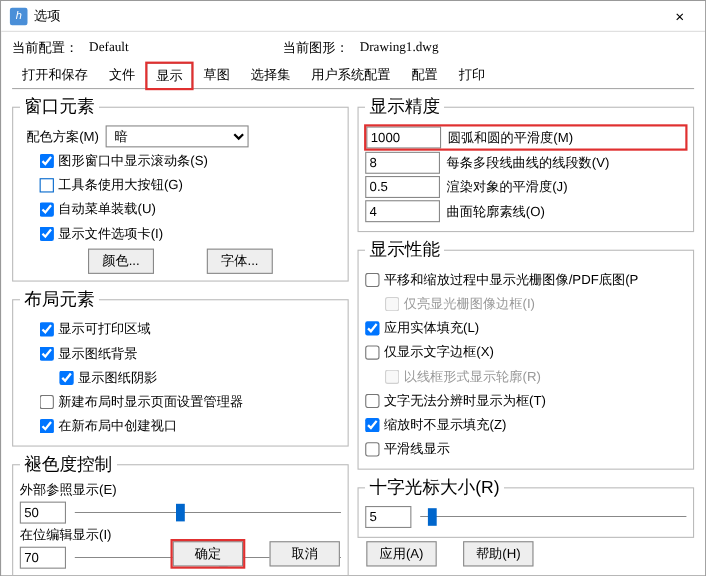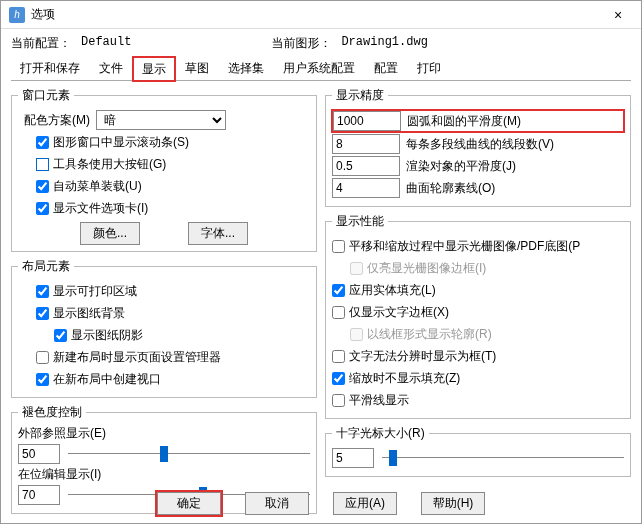--- a/index.html
+++ b/index.html
@@ -4,29 +4,29 @@
 <style>
 *{box-sizing:border-box;margin:0;padding:0;font-family:"Microsoft YaHei","SimSun",sans-serif;font-size:12px}
 body{background:#fff;width:642px;height:524px;border:1px solid #999;position:relative}
 .titlebar{height:28px;background:#fff;display:flex;align-items:center;padding:0 8px;border-bottom:1px solid #ddd}
 .titlebar .icon{width:16px;height:16px;background:#4a8fd8;margin-right:6px;border-radius:2px;display:flex;align-items:center;justify-content:center;color:#fff;font-style:italic;font-size:10px}
 .titlebar .title{flex:1}
 .titlebar .close{width:30px;text-align:center;font-size:14px;cursor:pointer}
 .content{padding:6px 10px 4px 10px}
 .toprow{display:flex;margin-bottom:4px}
 .toprow .lbl{margin-right:10px}
-.toprow .val{margin-right:60px;font-family:Liberation Mono, monospace}
+.toprow .val{margin-right:60px;font-family:Liberation Serif, serif}
 .tabs{display:flex;border-bottom:1px solid #aaa;margin-bottom:6px}
 .tab{padding:3px 8px;border:1px solid transparent;border-bottom:none;cursor:pointer;margin-right:1px}
 .tab.active{border-color:#aaa;background:#fff;position:relative;top:1px}
 .tab.hl{outline:2px solid #e03030;outline-offset:-1px}
 .cols{display:flex;gap:8px}
 .col{flex:1}
 fieldset{border:1px solid #bbb;margin-bottom:6px;padding:4px 6px 6px 6px}
-legend{padding:0 4px;font-size:12px}
+legend{padding:0 4px;font-size:16px}
 .row{display:flex;align-items:center;margin:2px 0;min-height:20px}
 .row label{display:flex;align-items:center}
 .row input[type=checkbox]{margin-right:4px;width:13px;height:13px}
 .chk-blue{accent-color:#0066cc}
 .chk-blue.unchecked{appearance:none;border:1.5px solid #0066cc;background:#fff}
 .indent{margin-left:18px}
 .indent2{margin-left:36px}
 select,input[type=text]{border:1px solid #888;padding:1px 3px;height:20px;background:#fff}
 select{width:130px}
 .btn{border:1px solid #888;background:#eee;padding:2px 10px;cursor:pointer;min-width:60px}

